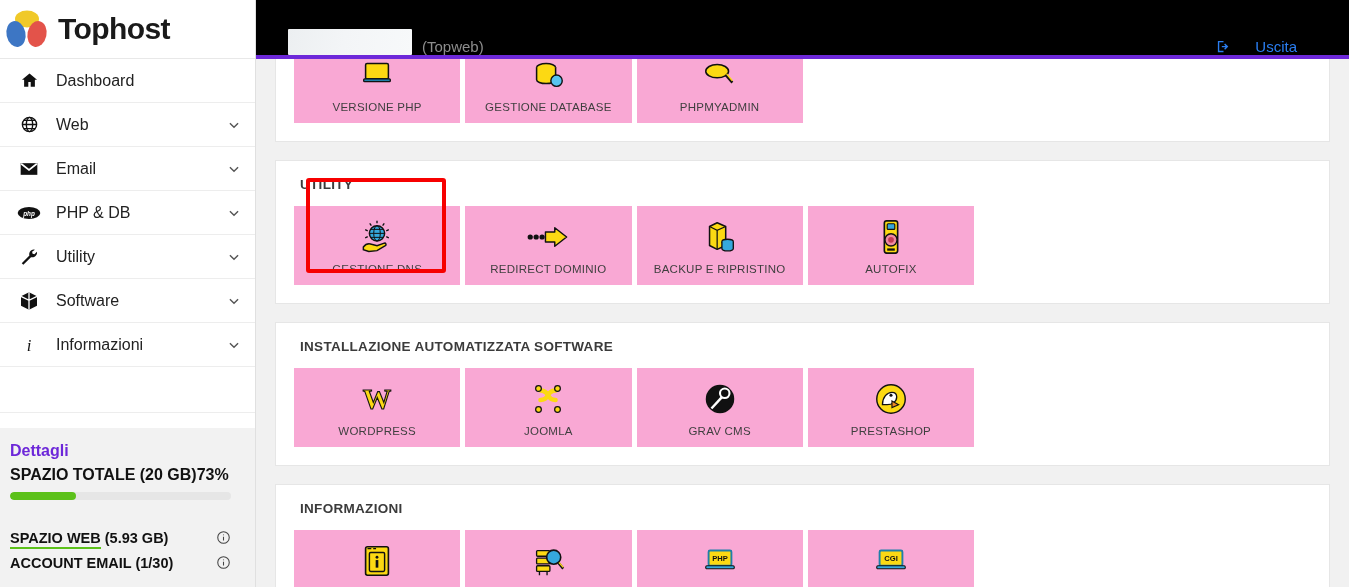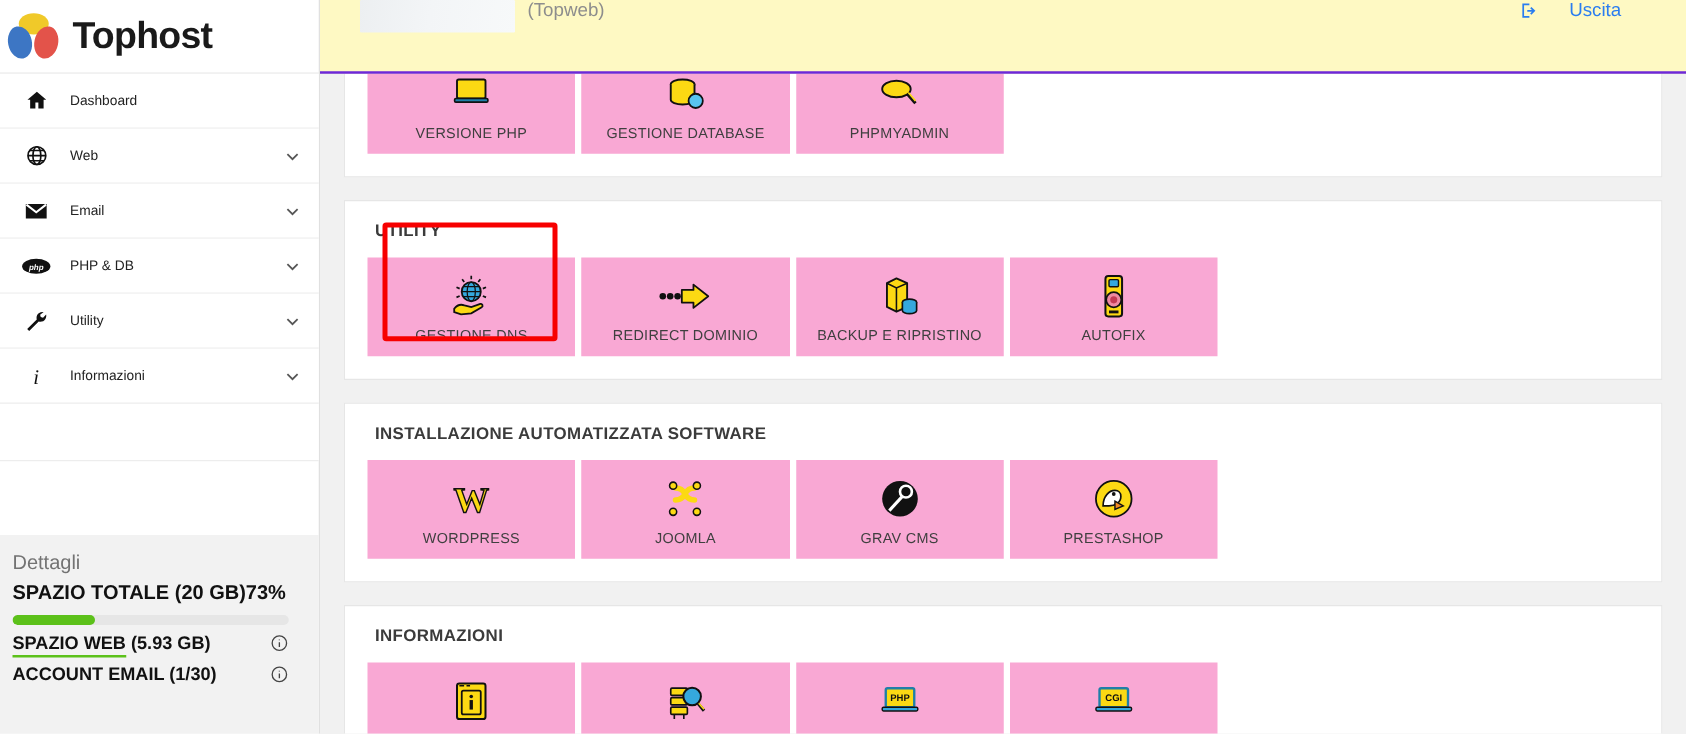--- a/index.html
+++ b/index.html
@@ -41,72 +41,72 @@
     border-bottom: 1px solid #ededed;
     cursor: pointer;
     background: #fff;
   }
   .nav-icon {
     width: 26px; height: 24px; flex: none;
     display: flex; align-items: center; justify-content: center;
     color: #111;
   }
   .nav-label {
-    font-size: 11px; color: #222;
+    font-size: 16px; color: #222;
     margin-left: 14px; flex: 1;
     white-space: nowrap;
   }
   .chev {
     width: 14px; height: 14px; flex: none;
     color: #555;
   }
   .nav-spacer { height: 46px; border-bottom: 1px solid #ededed; background:#fff; }
 
   
   #details {
     position: absolute; left: 0; top: 428px; right: 0; bottom: 0;
     background: #f2f2f2;
     padding: 10px 16px 0 10px;
   }
   .det-title {
-    color: #737373;
-    font-size: 16px; font-weight: normal;
+    color: #6d28d9;
+    font-size: 16px; font-weight: bold;
     margin: 4px 0 6px 0;
   }
   .det-total-row {
     display: flex; align-items: baseline; justify-content: flex-start;
     font-size: 16px; font-weight: bold; color: #111;
     padding-right: 8px;
   }
   .bar-track {
     margin-top: 8px; margin-right: 8px;
     height: 8px; border-radius: 4px; background: #e6e6e6;
     overflow: hidden;
   }
   .bar-fill {
     height: 100%; border-radius: 4px; background: #5cc11a;
   }
-  .det-list { margin-top: 2px; }
+  .det-list { margin-top: 25px; }
   .det-row {
     display: flex; align-items: center;
     height: 25px;
     font-size: 14.5px; font-weight: bold; color: #111;
     padding-right: 8px;
   }
   .det-row .lbl { flex: 1; white-space: nowrap; }
   .det-row .lbl .ul { border-bottom: 2px solid #5cc11a; padding-bottom: 1px; }
   .info-ico { width: 15px; height: 15px; flex: none; color:#444; }
 
   
   #header {
     position: absolute; left: 256px; top: 0; right: 0;
     height: 59px;
-    background: #fef9c3;
-    border-bottom: 2px solid #6d28d9;
-    display: flex; align-items: flex-start;
+    background: #000000;
+    border-bottom: 4px solid #6d28d9;
+    display: flex; align-items: flex-end;
     z-index: 4;
   }
   .redacted {
     width: 124px; height: 26px; margin-left: 32px;
     background: linear-gradient(100deg,#eceff1 0%, #f3f5f7 45%, #f7f9fa 100%);
     border-radius: 1px;
   }
   .site-name {
     margin-left: 10px;
     font-size: 15px; color: #8d8d8d;
@@ -241,20 +241,32 @@
           <svg viewBox="0 0 24 24" width="20" height="20" fill="currentColor">
               <path d="M19.1 3.2a5.6 5.6 0 0 0-6.6 7.1L3.3 19.5l1.9 1.9 9.2-9.2a5.6 5.6 0 0 0 7.1-6.6l-3 3-2.2-.6-.6-2.2z"></path>
             </svg>
         </span>
         <span class="nav-label">Utility</span>
         <svg class="chev" viewBox="0 0 24 24" fill="none" stroke="currentColor" stroke-width="2.4">
             <path d="M5 9l7 7 7-7"></path>
           </svg>
       </div>
 
+      <div class="nav-item">
+        <span class="nav-icon">
+          <svg viewBox="0 0 24 24" width="20" height="20" fill="currentColor">
+              <path d="M12 1.6 2.4 6.4v11.2L12 22.4l9.6-4.8V6.4z"></path>
+              <path d="M12 1.6v20.8M2.4 6.4 12 11.2l9.6-4.8" fill="none" stroke="#fff" stroke-width="1.6"></path>
+            </svg>
+        </span>
+        <span class="nav-label">Software</span>
+        <svg class="chev" viewBox="0 0 24 24" fill="none" stroke="currentColor" stroke-width="2.4">
+            <path d="M5 9l7 7 7-7"></path>
+          </svg>
+      </div>
 
       <div class="nav-item">
         <span class="nav-icon">
           <svg viewBox="0 0 24 24" width="20" height="20">
               <text x="12" y="19" font-size="20" font-style="italic" font-family="Liberation Serif, serif" text-anchor="middle" fill="currentColor">i</text>
             </svg>
         </span>
         <span class="nav-label">Informazioni</span>
         <svg class="chev" viewBox="0 0 24 24" fill="none" stroke="currentColor" stroke-width="2.4">
             <path d="M5 9l7 7 7-7"></path>

